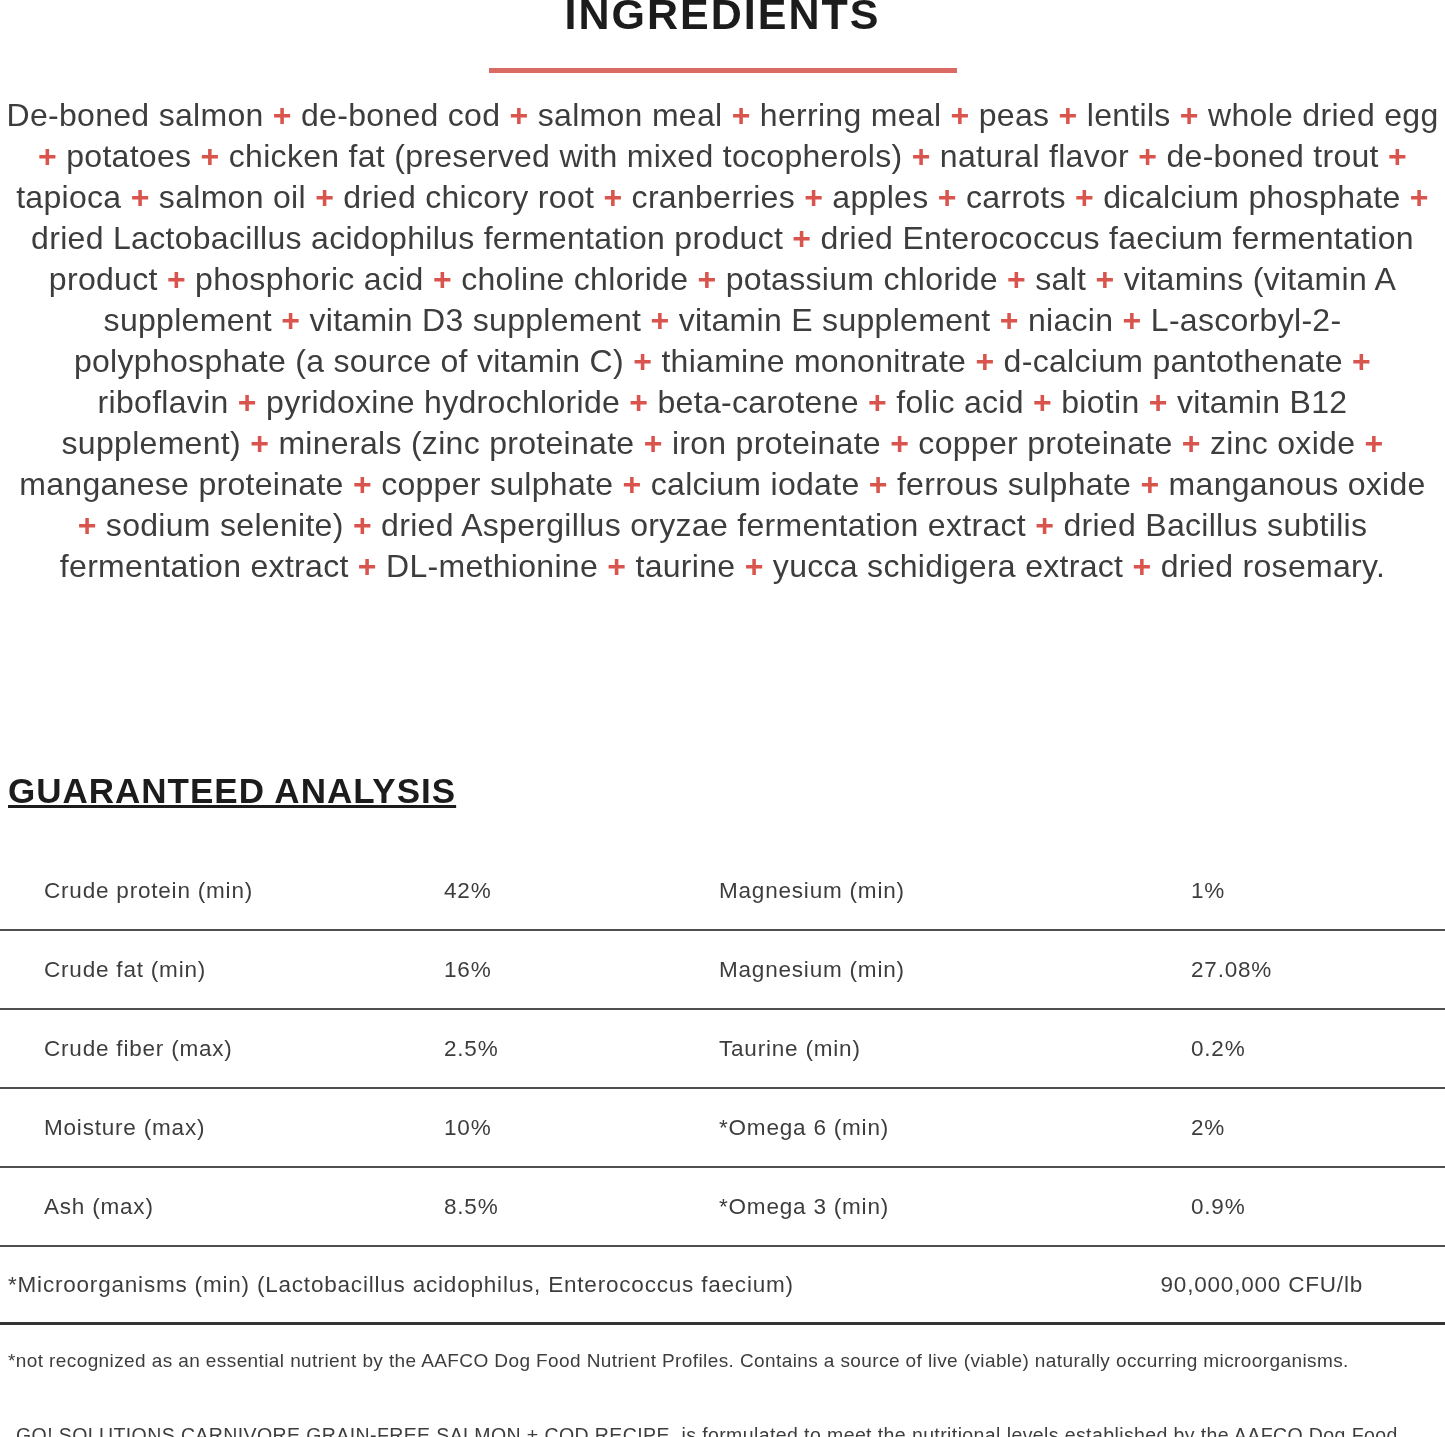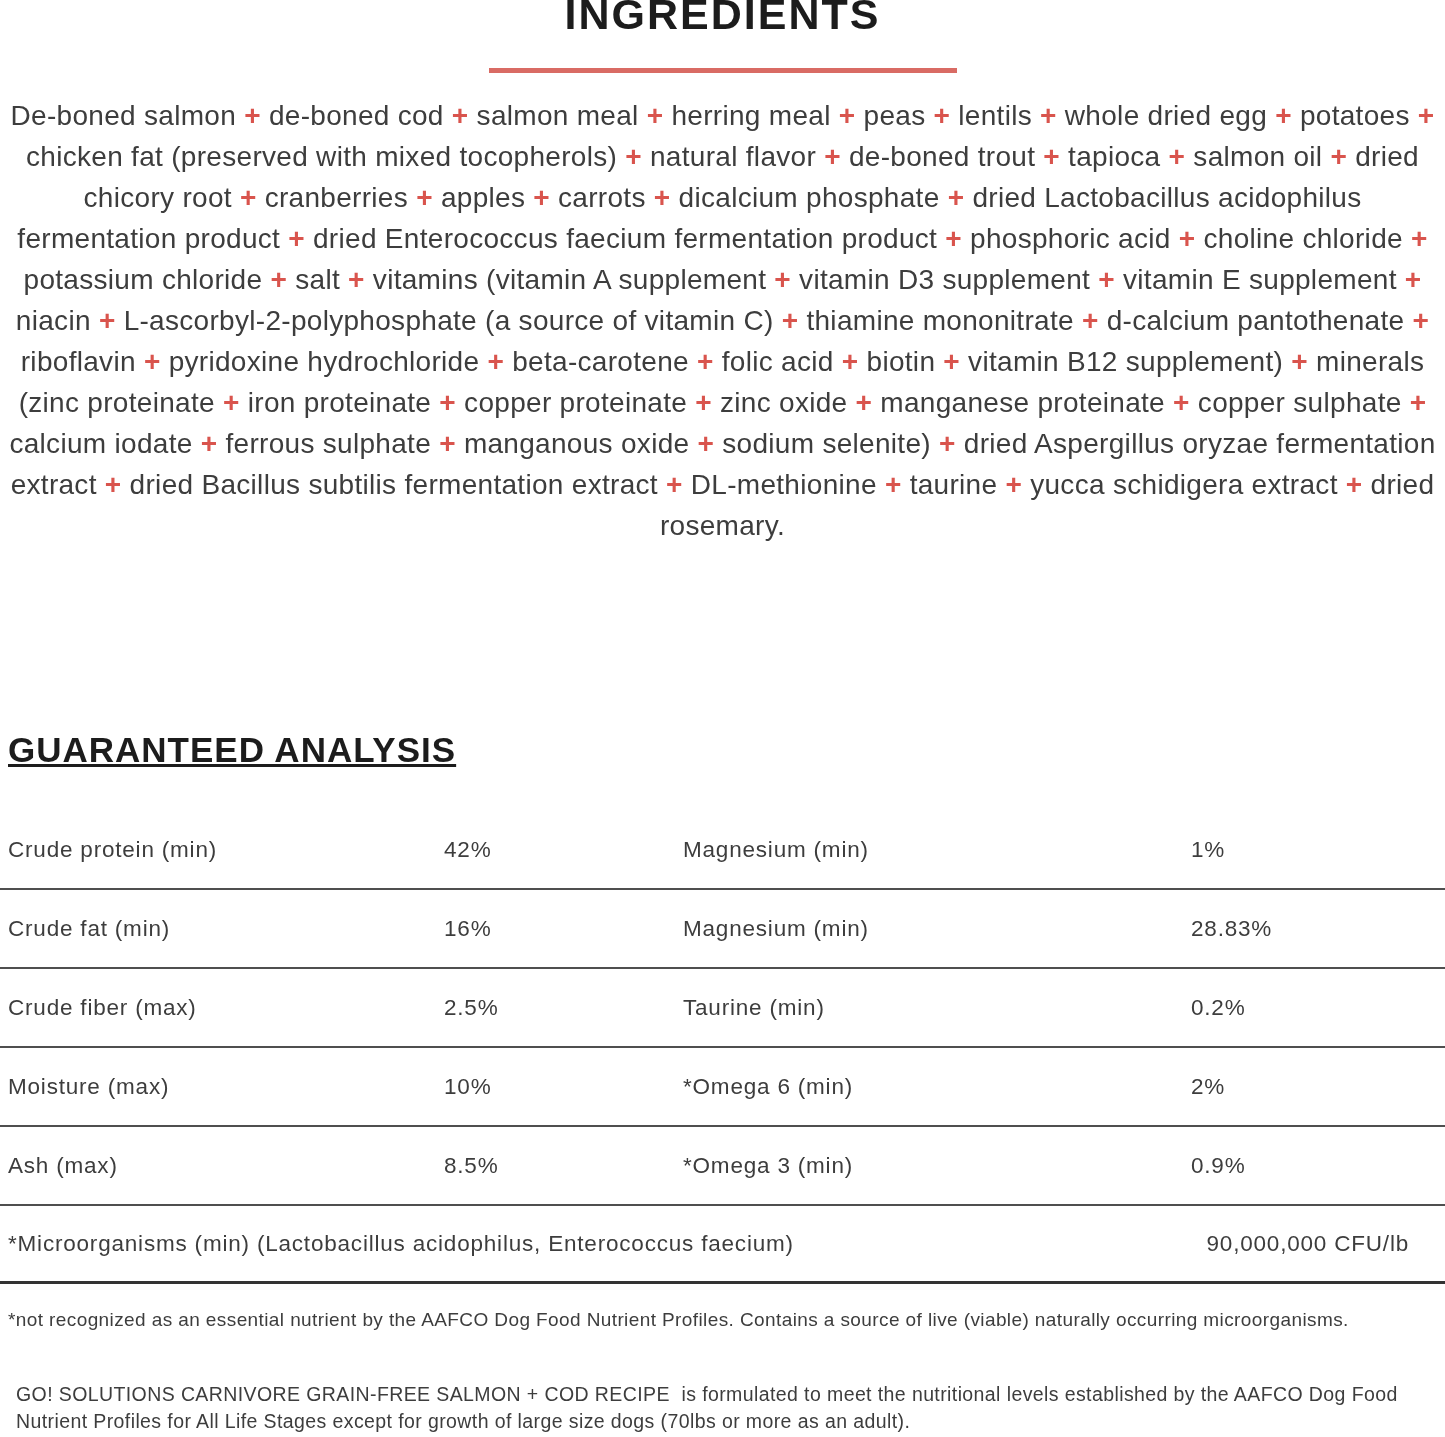--- a/index.html
+++ b/index.html
@@ -31,21 +31,21 @@
   .red-divider{
     width:468px;height:5px;
     background:var(--divider-red);
     margin:32px auto 0 auto;
   }
   .ingredients-text{
     margin:22px auto 0 auto;
     padding:0 4px;
     width:1441px;
     text-align:center;
-    font-size:28px;
+    font-size:32px;
     line-height:41px;
     letter-spacing:0.3px;
     color:var(--text-body);
   }
   .ingredients-text .plus{
     color:var(--accent);
     font-weight:bold;
   }
   .ga-title{
     margin:186px 0 0 0;
@@ -63,33 +63,33 @@
   }
   .ga-row{
     display:flex;
     height:79px;
     align-items:center;
     border-bottom:2px solid var(--row-divider);
     font-size:22.5px;
     letter-spacing:0.8px;
     color:var(--text-body);
   }
-  .ga-cell{display:flex;align-items:center;}
+  .ga-cell{display:flex;align-items:center;padding-left:36px;}
   .ga-cell.left{width:675px;}
   .ga-cell.right{flex:1;}
   .ga-label{flex:1;padding-left:8px;text-align:left;}
   .ga-value{width:150px;text-align:left;}
   .ga-cell.left  .ga-value{margin-right:81px;}
   .ga-cell.right .ga-value{margin-right:104px;}
   .ga-row.full{
     height:78px;
     border-bottom:3px solid var(--thick-divider);
   }
   .ga-row.full .ga-full-label{padding-left:8px;}
-  .ga-row.full .ga-full-value{margin-left:auto;padding-right:36px;text-align:center;}
+  .ga-row.full .ga-full-value{margin-left:auto;padding-right:82px;text-align:center;}
   .footnote{
     margin:25px 0 0 0;
     padding:0 8px;
     font-size:19px;
     letter-spacing:0.4px;
     color:var(--text-body);
   }
   .aafco-note{
     margin:50px 0 0 0;
     padding:0 16px;
@@ -124,21 +124,21 @@
             <span class="ga-value">1%</span>
           </div>
         </div>
         <div class="ga-row">
           <div class="ga-cell left">
             <span class="ga-label">Crude fat (min)</span>
             <span class="ga-value">16%</span>
           </div>
           <div class="ga-cell right">
             <span class="ga-label">Magnesium (min)</span>
-            <span class="ga-value">28.83%</span>
+            <span class="ga-value">27.08%</span>
           </div>
         </div>
         <div class="ga-row">
           <div class="ga-cell left">
             <span class="ga-label">Crude fiber (max)</span>
             <span class="ga-value">2.5%</span>
           </div>
           <div class="ga-cell right">
             <span class="ga-label">Taurine (min)</span>
             <span class="ga-value">0.2%</span>

